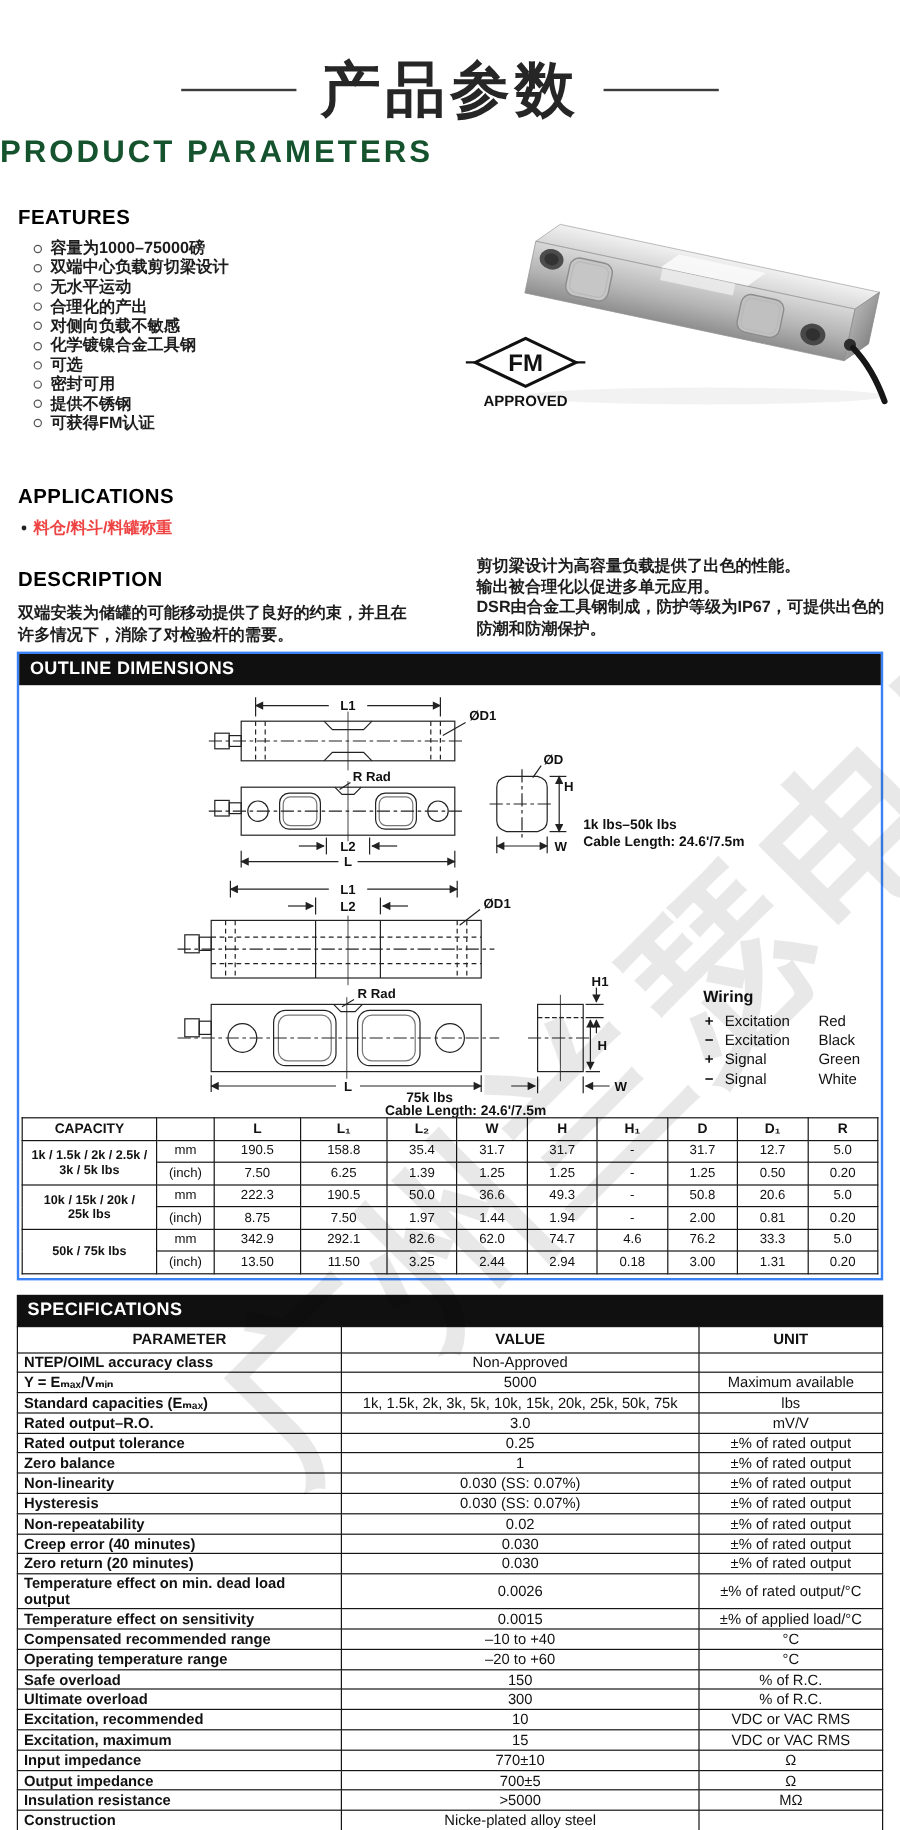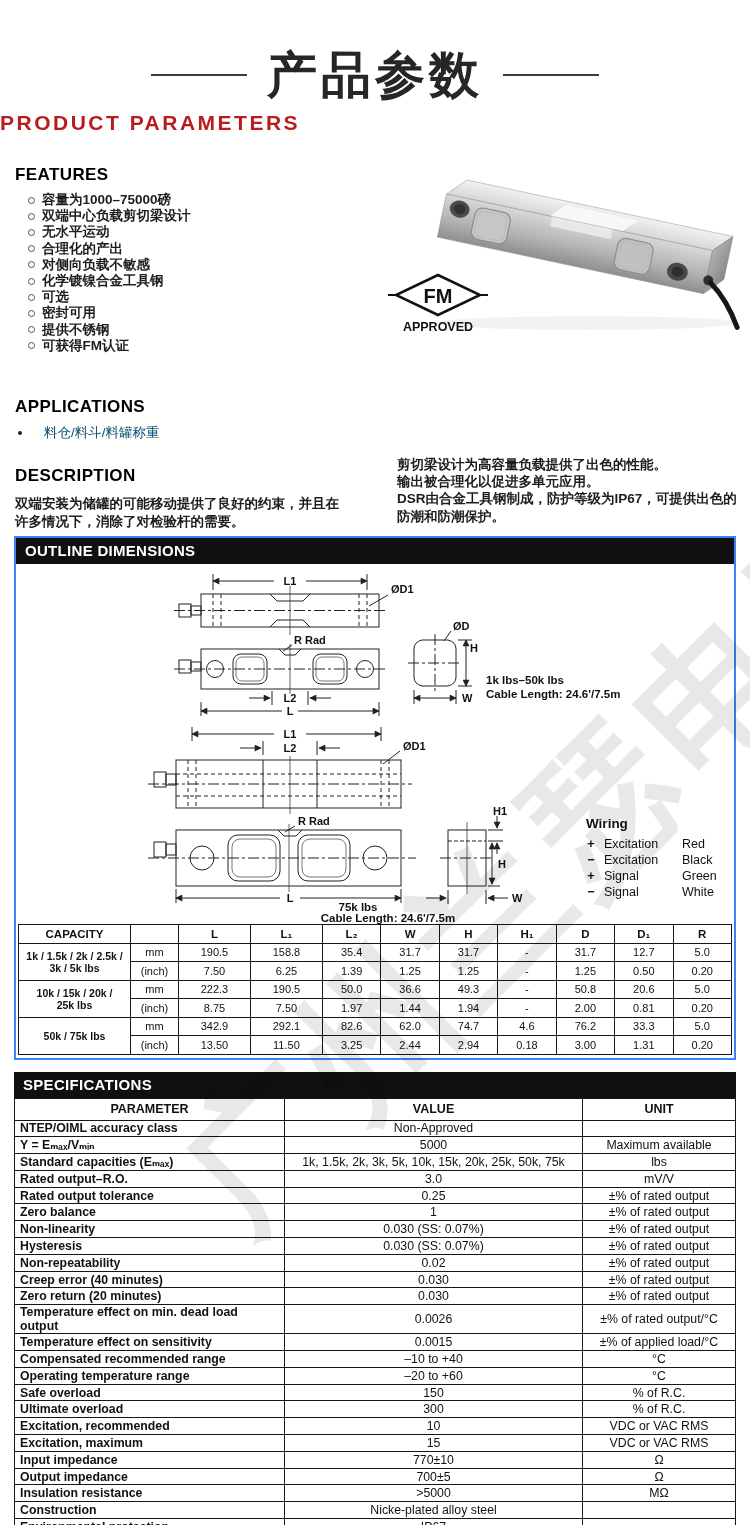--- a/index.html
+++ b/index.html
@@ -7,34 +7,34 @@
         font-family:"Liberation Sans","DejaVu Sans",sans-serif;color:#111;}
   
   .watermark{position:absolute;left:140px;top:1130px;font-size:150px;font-weight:bold;
     letter-spacing:10px;color:rgba(0,0,0,0.09);white-space:nowrap;
     transform:rotate(-45deg);transform-origin:0 0;z-index:4;pointer-events:none;}
   
   .header{padding-top:42px;}
   .title-row{display:flex;align-items:center;justify-content:center;gap:20px;height:66px;}
   .title-line{width:96px;height:2px;background:#3c3c3c;}
   .title-cn{font-size:50px;font-weight:bold;color:#262626;letter-spacing:4px;margin:0;line-height:1;}
-  .title-en{margin-top:3px;font-size:21px;color:#b91c1c;letter-spacing:2.5px;font-weight:bold;}
+  .title-en{margin-top:3px;font-size:26px;color:#14532d;letter-spacing:2.5px;font-weight:bold;}
   
   .hero{position:relative;height:262px;}
   .sec-h{font-size:17px;font-weight:bold;color:#000;margin:0;letter-spacing:0.4px;}
   .features{position:absolute;left:15px;top:30px;width:390px;}
   .features ul{list-style:none;margin:7px 0 0;padding:0;}
   .features li{display:flex;align-items:center;font-size:13.5px;font-weight:bold;
     color:#1d1d1d;line-height:16.2px;}
   .ring{width:5px;height:5px;border:1.5px solid #555;border-radius:50%;margin:0 7px 0 13px;flex:none;}
   .photo-wrap{position:absolute;left:418px;top:36px;width:328px;height:162px;}
   .fm{position:absolute;left:388px;top:138px;width:100px;height:64px;}
   
   .applications{margin:0 0 0 15px;}
-  .app-item{display:flex;align-items:center;margin-top:7px;font-size:13.5px;font-weight:normal;color:#0c4a6e;gap:16px;}
+  .app-item{display:flex;align-items:center;margin-top:7px;font-size:13.5px;font-weight:bold;color:#ef4444;}
   .dot{width:4px;height:4px;background:#222;border-radius:50%;margin:0 6px 0 3px;flex:none;}
   
   .description{position:relative;height:80px;margin:14px 15px 0;}
   .desc-left{position:absolute;left:0;top:10px;width:368px;}
   .desc-left p{margin:9px 0 0;font-size:13.5px;font-weight:bold;line-height:17.6px;white-space:pre-line;color:#1d1d1d;}
   .desc-right{position:absolute;left:382px;top:0;width:360px;font-size:13.5px;font-weight:bold;
     line-height:17.2px;white-space:pre-line;color:#1d1d1d;}
   
   .outline-box{margin:0 14px;border:2px solid #3b82f6;background:#fff;position:relative;z-index:2;}
   .bar-heading{background:#101010;color:#fff;font-weight:bold;font-size:15px;

